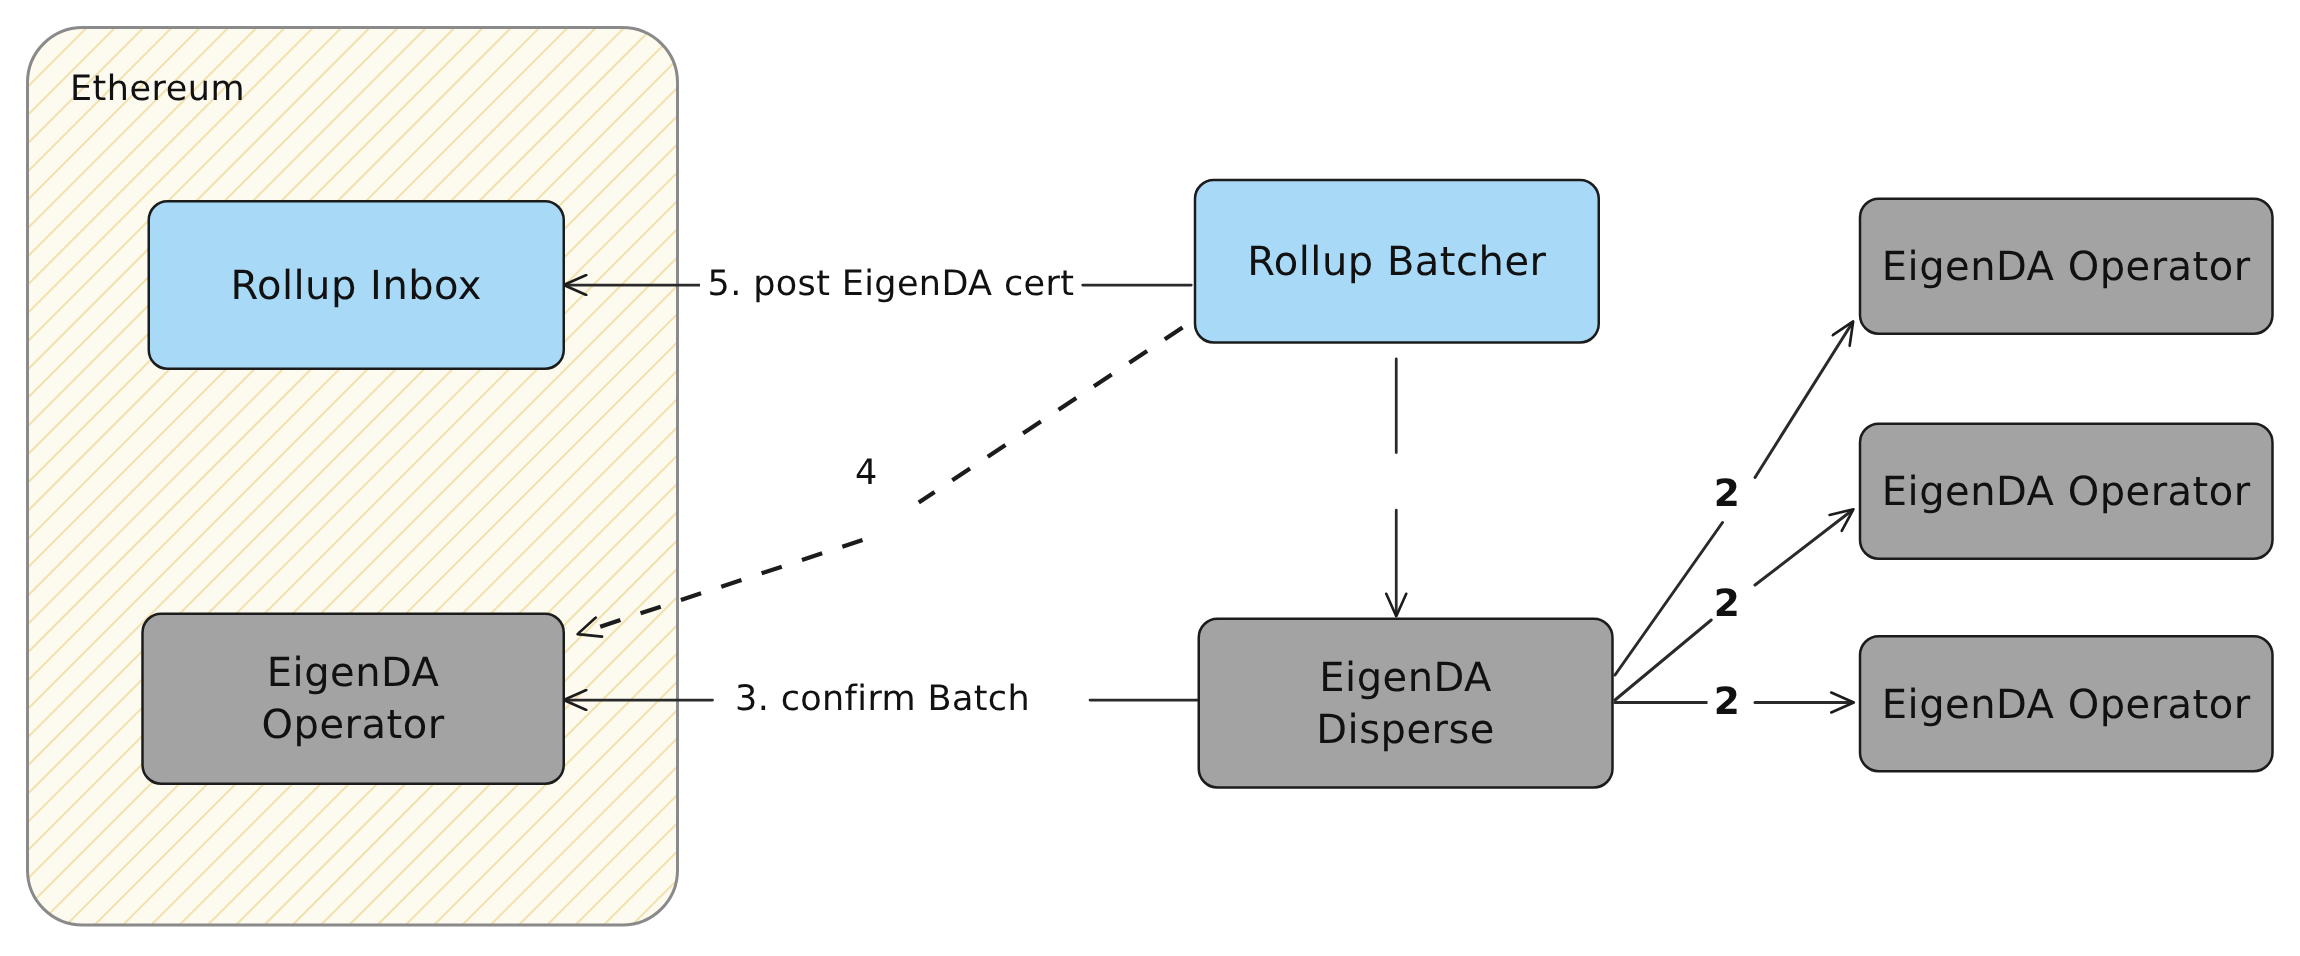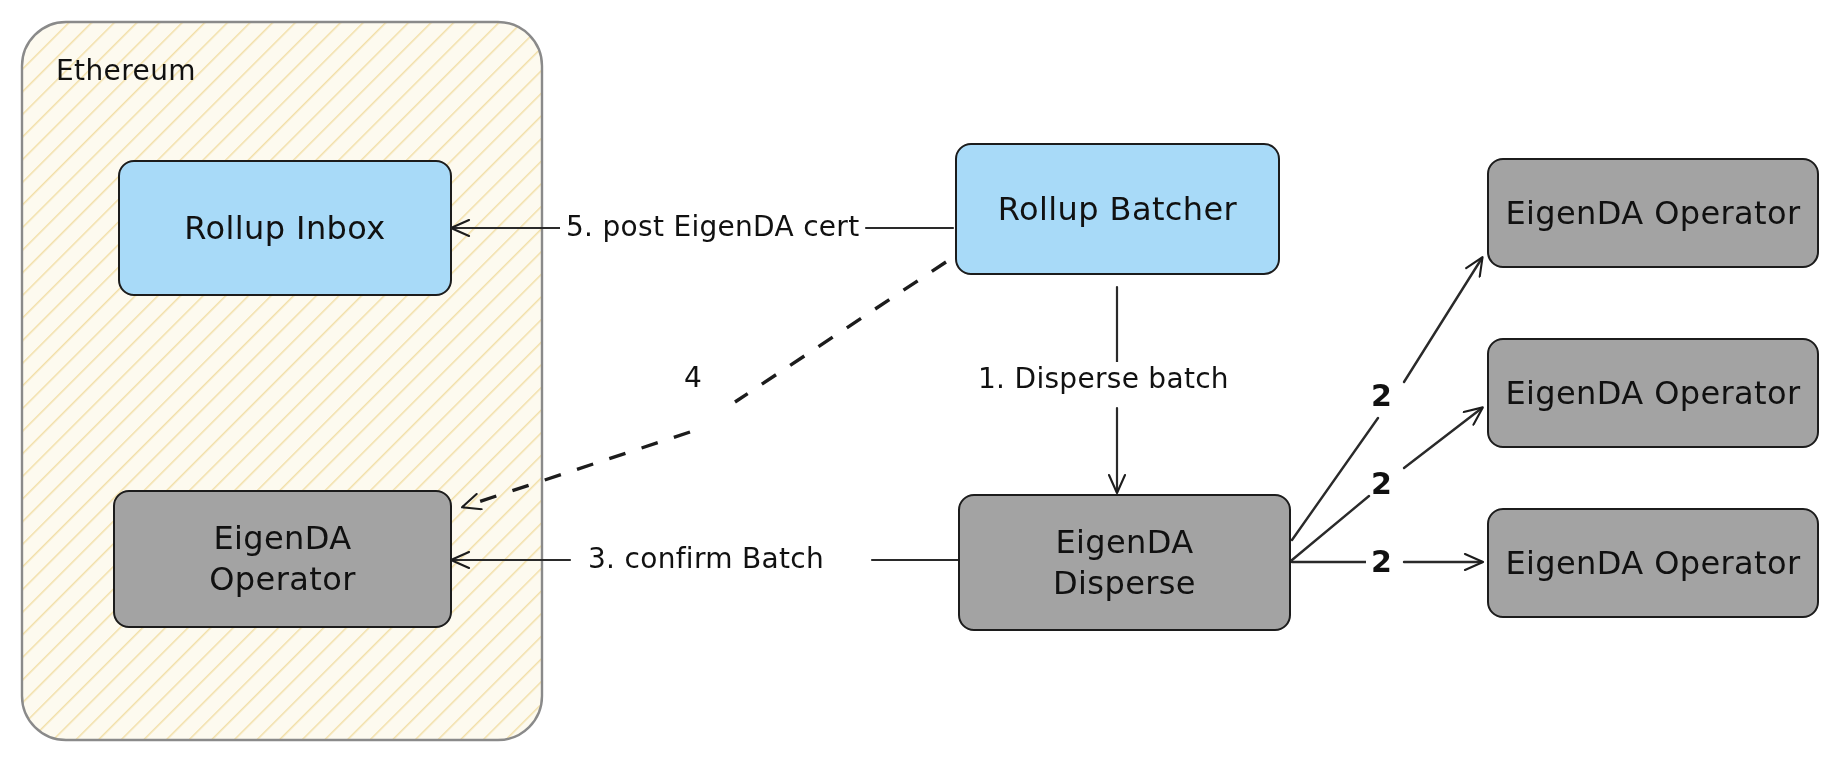--- a/index.html
+++ b/index.html
@@ -154,21 +154,20 @@
   </div>
 
   <div class="node green" style="left:1487px; top:508px; width:332px; height:110px;">
     <span>EigenDA Operator</span>
   </div>
 
   <div class="edge-label" style="left:532px; top:210px;margin-left:28px;">5. post EigenDA cert</div>
 
   <div class="edge-label" style="left:678px; top:361px; background:transparent;">4</div>
 
-  <div class="edge-label" style="left:972px; top:362px;">1. Disperse batch</div>
 
   <div class="edge-label" style="left:566px; top:542px;margin-left:16px;">3. confirm Batch</div>
 
   <div class="edge-label small" style="left:1366px; top:378px; background:transparent;">2</div>
 
   <div class="edge-label small" style="left:1366px; top:466px; background:transparent;">2</div>
 
   <div class="edge-label small" style="left:1366px; top:544px;">2</div>
 
 </div>

